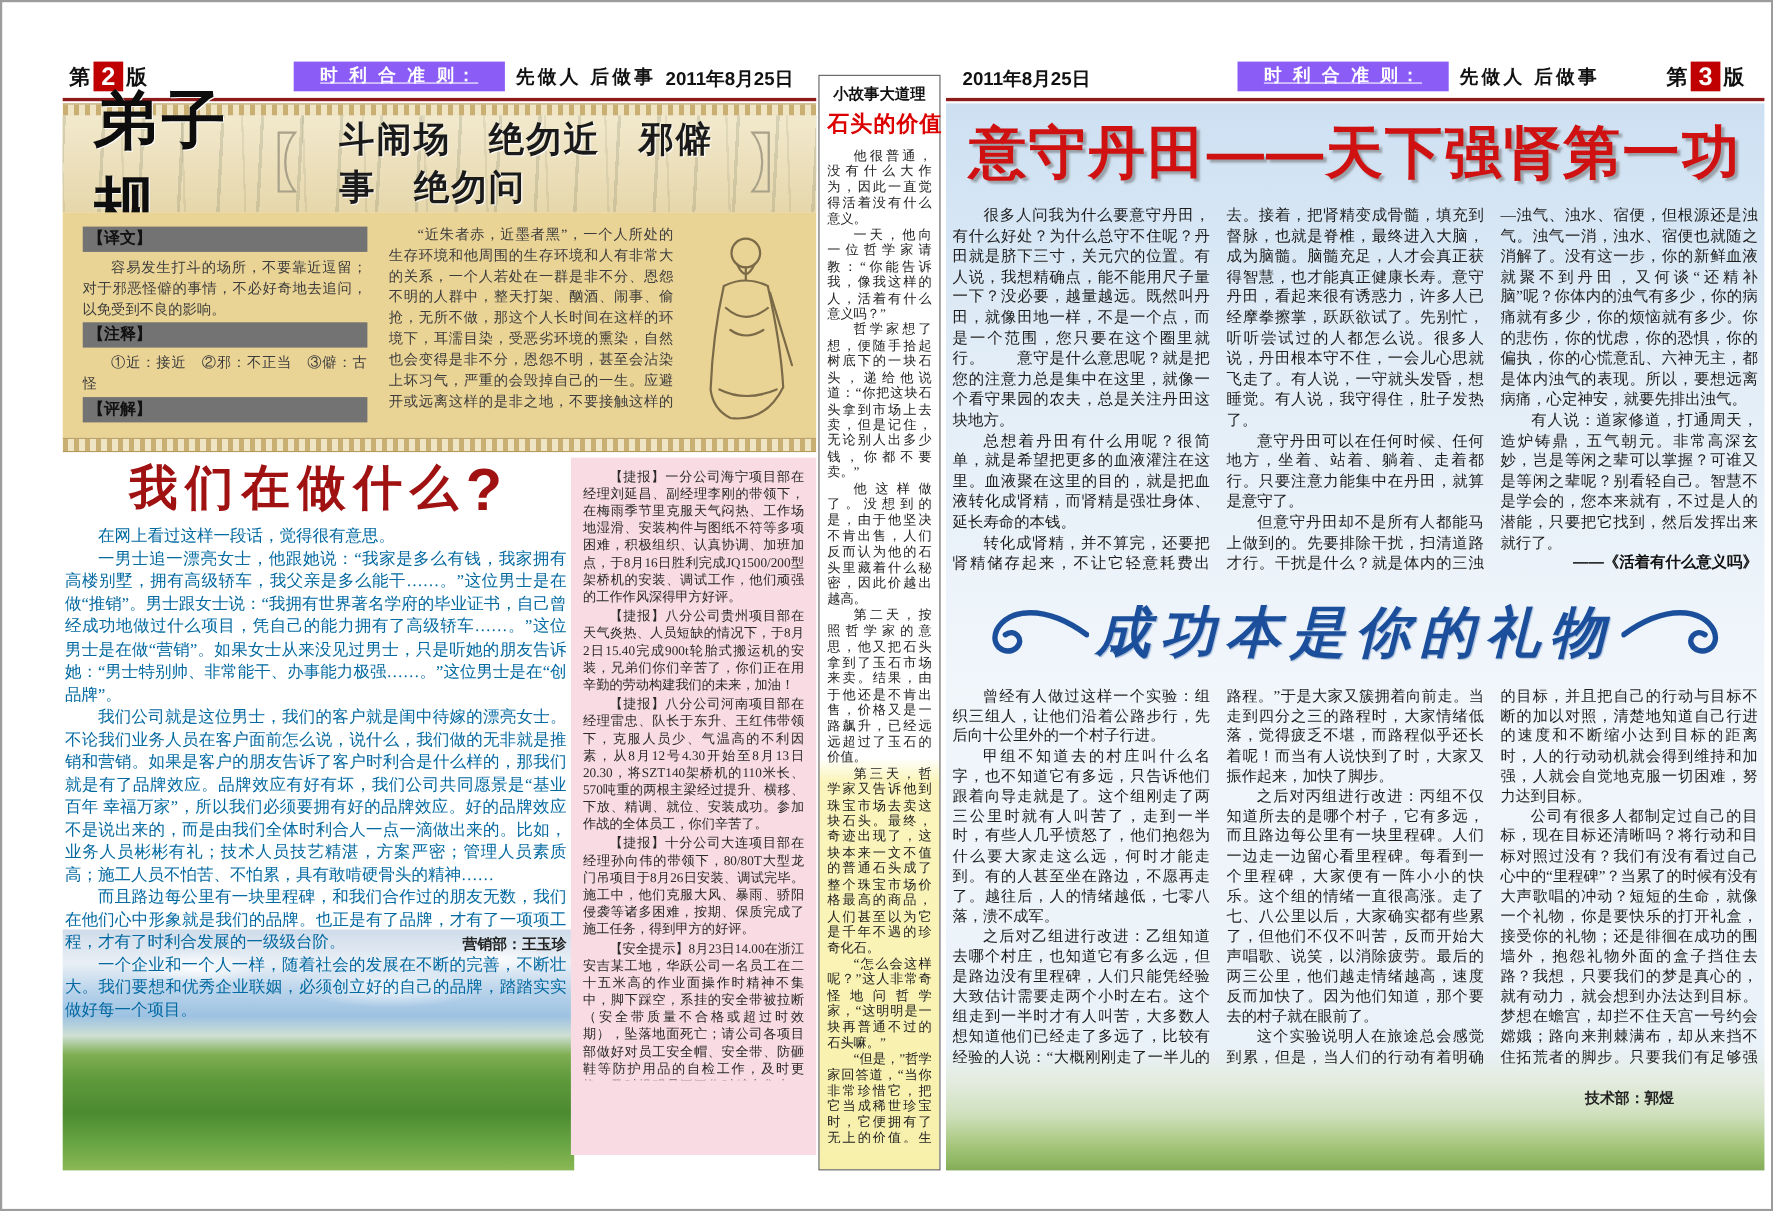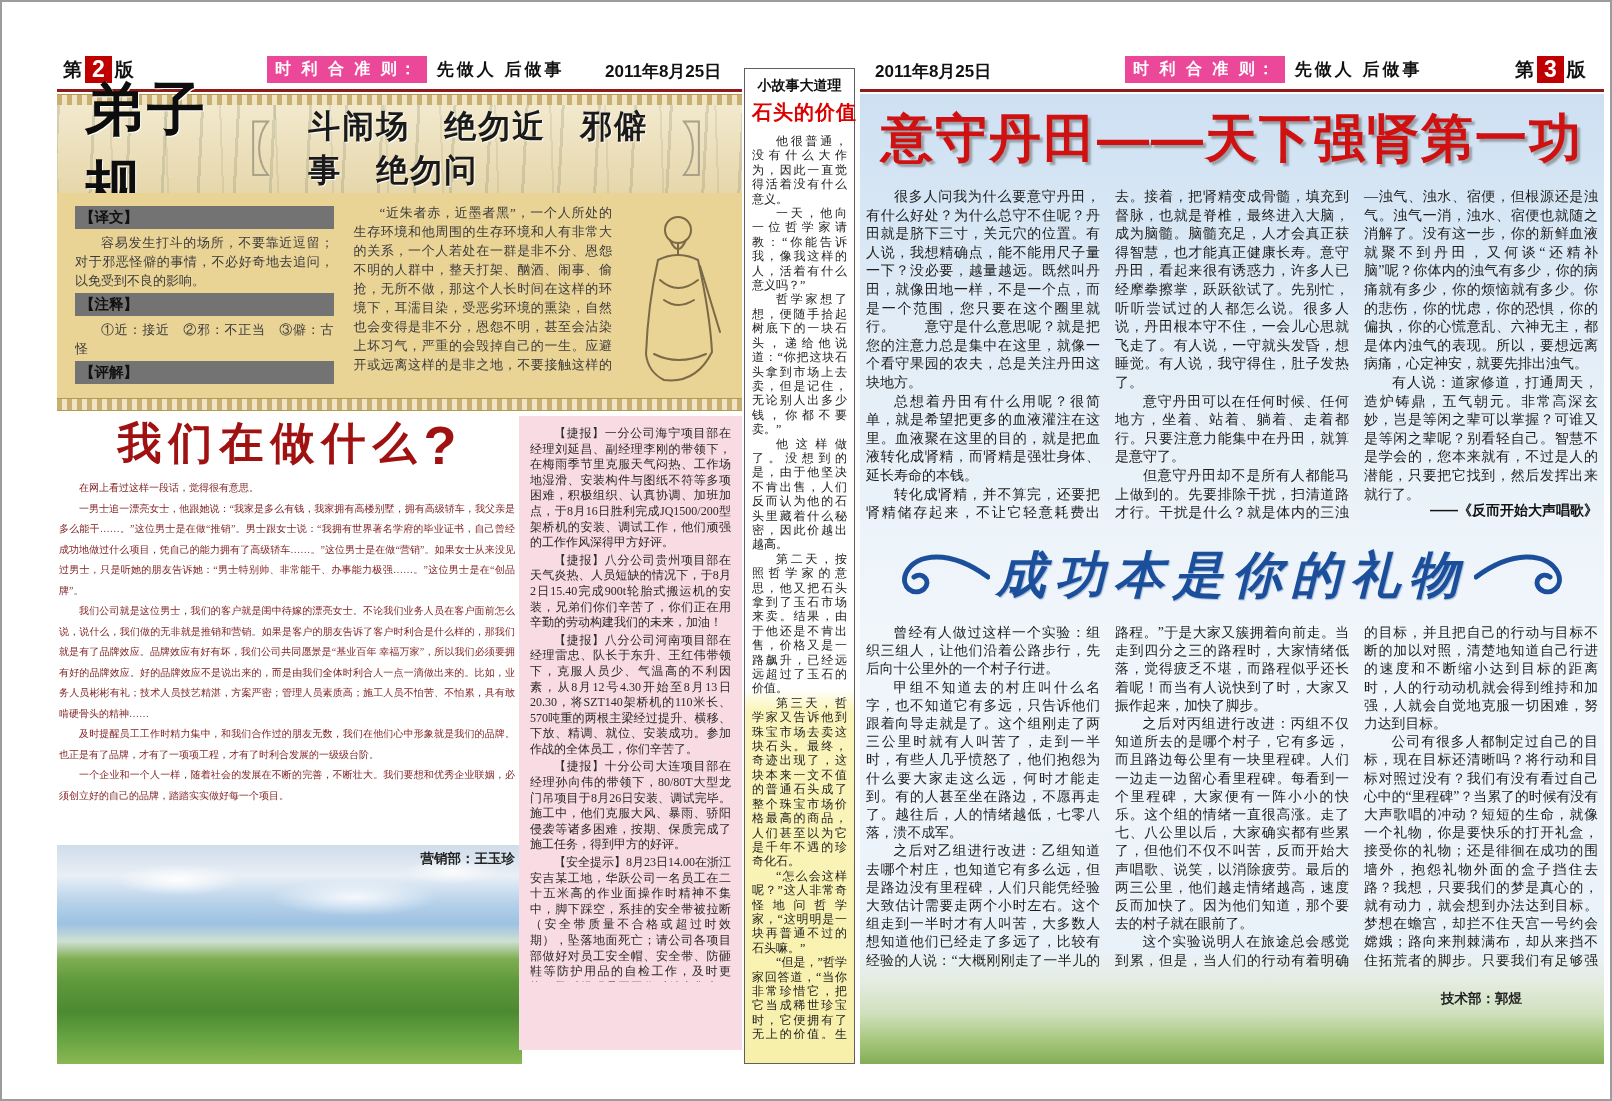--- a/index.html
+++ b/index.html
@@ -5,21 +5,21 @@
   html,body{margin:0;padding:0;background:#ffffff;}
   body{font-family:"Liberation Serif", serif;}
   .sheet{position:relative;width:1612px;height:1101px;background:#ffffff;border:2px solid #9c9c9c;box-sizing:border-box;overflow:hidden;}
   .abs{position:absolute;}
 
   
   .hdr{height:34px;font-family:"Liberation Sans", sans-serif;}
   .pgno{font-size:19px;font-weight:900;color:#111;display:flex;align-items:center;gap:3px;}
   .numbox{display:inline-block;background:#c00000;color:#fff;font-weight:900;font-size:23px;line-height:27px;padding:0 7px;}
   .motto{display:flex;align-items:center;}
-  .mlabel{background:#ec4899;color:#fff;font-weight:700;font-size:16px;padding:3px 8px;letter-spacing:3px;}
+  .mlabel{background:#8b5cf6;color:#fff;font-weight:700;font-size:16px;padding:3px 24px;letter-spacing:3px;text-decoration:underline;}
   .mtext{font-weight:900;font-size:17px;color:#111;margin-left:10px;letter-spacing:3px;}
   .hdate{font-weight:700;font-size:17px;color:#111;}
   .rule{background:#8e1a1a;height:3px;}
 
   
   .orn{height:11px;background:repeating-linear-gradient(90deg,#c9af72 0 5px,#efe5c4 5px 10px);border-top:1px solid #b49a58;border-bottom:1px solid #b49a58;}
   .banner{background:#ece0bd;background-image:
       repeating-linear-gradient(93deg, rgba(104,110,86,.20) 0 3px, rgba(0,0,0,0) 3px 36px),
       repeating-linear-gradient(88deg, rgba(104,110,86,.12) 0 2px, rgba(0,0,0,0) 2px 55px),
       linear-gradient(180deg,#f2e9cd,#e6d7ab);
@@ -29,21 +29,21 @@
   .verse{font-size:32px;font-weight:700;color:#1a1a1a;letter-spacing:2px;margin:0 6px;text-shadow:1px 1px 1px #fff;}
   .dzBox{background:#e9d395;padding:10px 130px 8px 18px;box-sizing:border-box;}
   .dzFlow{column-count:2;column-gap:20px;height:182px;overflow:hidden;font-size:13px;line-height:19px;color:#3c3c3c;text-align:justify;}
   .dzLabel{display:block;background:#737373;color:#111;font-weight:900;font-size:14.5px;padding:2px 5px;margin:3px 0 4px;font-family:"Liberation Sans", sans-serif;}
   .dzText{margin:0 0 3px;text-indent:2em;}
   .confucius{position:absolute;right:10px;bottom:6px;}
 
   
   .a1title{font-family:"Liberation Sans", sans-serif;font-size:44px;font-weight:900;color:#a01111;letter-spacing:7px;text-align:center;white-space:nowrap;}
   .qmark{font-size:54px;letter-spacing:0;vertical-align:-6px;}
-  .a1body{font-size:10px;line-height:20.5px;color:#7f1d1d;text-align:justify;}
+  .a1body{font-size:15px;line-height:20.5px;color:#0369a1;text-align:justify;}
   .a1body p{margin:0;text-indent:2em;}
   .sig{font-family:Liberation Sans, sans-serif;font-weight:700;font-size:13.5px;color:#222;text-align:right;}
 
   
   .photoL{background:
       radial-gradient(90px 22px at 26% 16%, rgba(255,255,255,.95), rgba(255,255,255,0) 70%),
       radial-gradient(120px 26px at 64% 24%, rgba(255,255,255,.85), rgba(255,255,255,0) 70%),
       radial-gradient(70px 18px at 85% 12%, rgba(255,255,255,.8), rgba(255,255,255,0) 70%),
       linear-gradient(180deg,#cfdcea 0%,#e9eff6 14%,#b7d2ea 26%,#9dc2e2 36%,#cfe0d4 44%,#7fae52 52%,#5f9a3c 62%,#4c8a31 76%,#66a342 88%,#8ab854 100%);}
 
@@ -128,21 +128,21 @@
   <div class="abs a1title" style="left:60px;top:412px;width:450px;">
     <span>我们在做什么</span><span class="qmark">?</span>
   </div>
 
   <div class="abs photoL" style="left:55px;top:843px;width:465px;height:219px;"></div>
 
   <div class="abs a1body z2" style="left:57px;top:476px;width:456px;height:368px;">
     <p>在网上看过这样一段话，觉得很有意思。</p>
     <p>一男士追一漂亮女士，他跟她说：“我家是多么有钱，我家拥有高楼别墅，拥有高级轿车，我父亲是多么能干……。”这位男士是在做“推销”。男士跟女士说：“我拥有世界著名学府的毕业证书，自己曾经成功地做过什么项目，凭自己的能力拥有了高级轿车……。”这位男士是在做“营销”。如果女士从来没见过男士，只是听她的朋友告诉她：“男士特别帅、非常能干、办事能力极强……。”这位男士是在“创品牌”。</p>
     <p>我们公司就是这位男士，我们的客户就是闺中待嫁的漂亮女士。不论我们业务人员在客户面前怎么说，说什么，我们做的无非就是推销和营销。如果是客户的朋友告诉了客户时利合是什么样的，那我们就是有了品牌效应。品牌效应有好有坏，我们公司共同愿景是“基业百年 幸福万家”，所以我们必须要拥有好的品牌效应。好的品牌效应不是说出来的，而是由我们全体时利合人一点一滴做出来的。比如，业务人员彬彬有礼；技术人员技艺精湛，方案严密；管理人员素质高；施工人员不怕苦、不怕累，具有敢啃硬骨头的精神……</p>
-    <p>及时提醒员工工作时精力集中，和我们合作过的朋友无数，我们在他们心中形象就是我们的品牌。也正是有了品牌，才有了一项项工程，才有了时利合发展的一级级台阶。</p>
+    <p>而且路边每公里有一块里程碑，和我们合作过的朋友无数，我们在他们心中形象就是我们的品牌。也正是有了品牌，才有了一项项工程，才有了时利合发展的一级级台阶。</p>
     <p>一个企业和一个人一样，随着社会的发展在不断的完善，不断壮大。我们要想和优秀企业联姻，必须创立好的自己的品牌，踏踏实实做好每一个项目。</p>
   </div>
   <div class="abs sig z2" style="left:200px;top:848px;width:313px;">营销部：王玉珍</div>
 
   <div class="abs news" style="left:517px;top:414px;width:223px;height:634px;">
     <div class="newsBody" style="height:556px;">
       <p>【捷报】一分公司海宁项目部在经理刘延昌、副经理李刚的带领下，在梅雨季节里克服天气闷热、工作场地湿滑、安装构件与图纸不符等多项困难，积极组织、认真协调、加班加点，于8月16日胜利完成JQ1500/200型架桥机的安装、调试工作，他们顽强的工作作风深得甲方好评。</p>
       <p>【捷报】八分公司贵州项目部在天气炎热、人员短缺的情况下，于8月2日15.40完成900t轮胎式搬运机的安装，兄弟们你们辛苦了，你们正在用辛勤的劳动构建我们的未来，加油！</p>
       <p>【捷报】八分公司河南项目部在经理雷忠、队长于东升、王红伟带领下，克服人员少、气温高的不利因素，从8月12号4.30开始至8月13日20.30，将SZT140架桥机的110米长、570吨重的两根主梁经过提升、横移、下放、精调、就位、安装成功。参加作战的全体员工，你们辛苦了。</p>
       <p>【捷报】十分公司大连项目部在经理孙向伟的带领下，80/80T大型龙门吊项目于8月26日安装、调试完毕。施工中，他们克服大风、暴雨、骄阳侵袭等诸多困难，按期、保质完成了施工任务，得到甲方的好评。</p>
@@ -187,21 +187,21 @@
   <div class="abs rtitle z2" style="left:862px;top:102px;width:736px;">意守丹田——天下强肾第一功</div>
 
   <div class="abs cols3 z2" style="left:864px;top:186px;width:732px;height:336px;">
     <p>很多人问我为什么要意守丹田，有什么好处？为什么总守不住呢？丹田就是脐下三寸，关元穴的位置。有人说，我想精确点，能不能用尺子量一下？没必要，越量越远。既然叫丹田，就像田地一样，不是一个点，而是一个范围，您只要在这个圈里就行。　　意守是什么意思呢？就是把您的注意力总是集中在这里，就像一个看守果园的农夫，总是关注丹田这块地方。</p>
     <p>总想着丹田有什么用呢？很简单，就是希望把更多的血液灌注在这里。血液聚在这里的目的，就是把血液转化成肾精，而肾精是强壮身体、延长寿命的本钱。</p>
     <p>转化成肾精，并不算完，还要把肾精储存起来，不让它轻意耗费出去。接着，把肾精变成骨髓，填充到督脉，也就是脊椎，最终进入大脑，成为脑髓。脑髓充足，人才会真正获得智慧，也才能真正健康长寿。意守丹田，看起来很有诱惑力，许多人已经摩拳擦掌，跃跃欲试了。先别忙，听听尝试过的人都怎么说。很多人说，丹田根本守不住，一会儿心思就飞走了。有人说，一守就头发昏，想睡觉。有人说，我守得住，肚子发热了。</p>
     <p>意守丹田可以在任何时候、任何地方，坐着、站着、躺着、走着都行。只要注意力能集中在丹田，就算是意守了。</p>
     <p>但意守丹田却不是所有人都能马上做到的。先要排除干扰，扫清道路才行。干扰是什么？就是体内的三浊—浊气、浊水、宿便，但根源还是浊气。浊气一消，浊水、宿便也就随之消解了。没有这一步，你的新鲜血液就聚不到丹田，又何谈“还精补脑”呢？你体内的浊气有多少，你的病痛就有多少，你的烦恼就有多少。你的悲伤，你的忧虑，你的恐惧，你的偏执，你的心慌意乱、六神无主，都是体内浊气的表现。所以，要想远离病痛，心定神安，就要先排出浊气。</p>
     <p>有人说：道家修道，打通周天，造炉铸鼎，五气朝元。非常高深玄妙，岂是等闲之辈可以掌握？可谁又是等闲之辈呢？别看轻自己。智慧不是学会的，您本来就有，不过是人的潜能，只要把它找到，然后发挥出来就行了。</p>
   </div>
-  <div class="abs attr z2" style="left:1340px;top:500px;width:256px;">——《反而开始大声唱歌》</div>
+  <div class="abs attr z2" style="left:1340px;top:500px;width:256px;">——《活着有什么意义吗》</div>
 
   <div class="abs calli z2" style="left:880px;top:530px;width:700px;height:86px;">
     <svg width="92" height="60" viewBox="0 0 92 60">
       <path d="M90 32 C52 4 18 8 8 28 C2 42 16 52 26 44 C34 36 24 26 16 32" stroke="#1c4f9b" stroke-width="5" fill="none" stroke-linecap="round"></path>
     </svg>
     <span class="calliText">成功本是你的礼物</span>
     <svg width="92" height="60" viewBox="0 0 92 60">
       <path d="M2 32 C40 4 74 8 84 28 C90 42 76 52 66 44 C58 36 68 26 76 32" stroke="#1c4f9b" stroke-width="5" fill="none" stroke-linecap="round"></path>
     </svg>
   </div>

